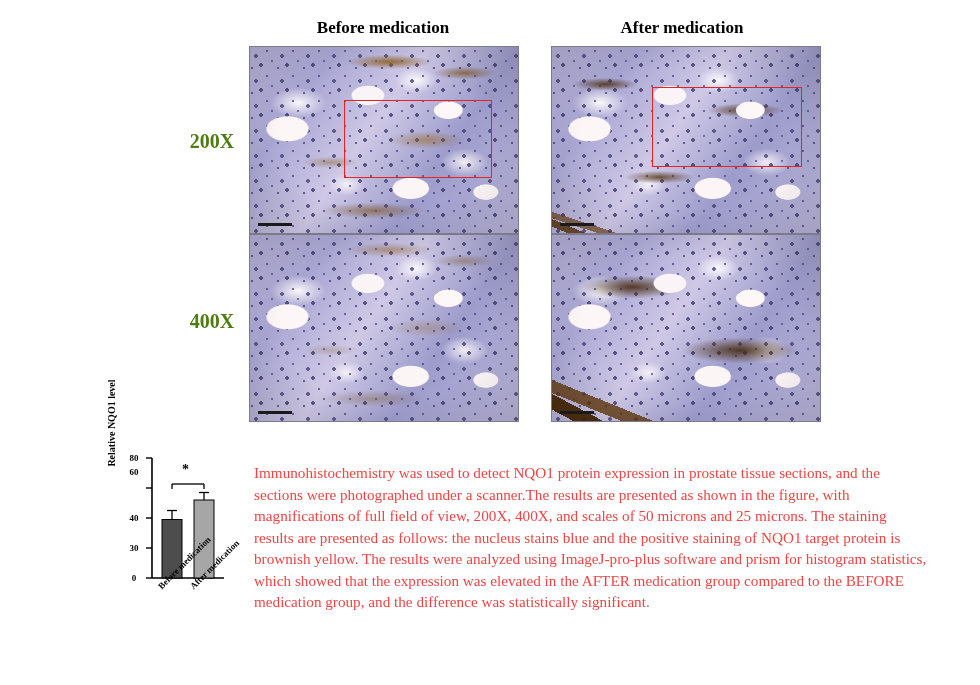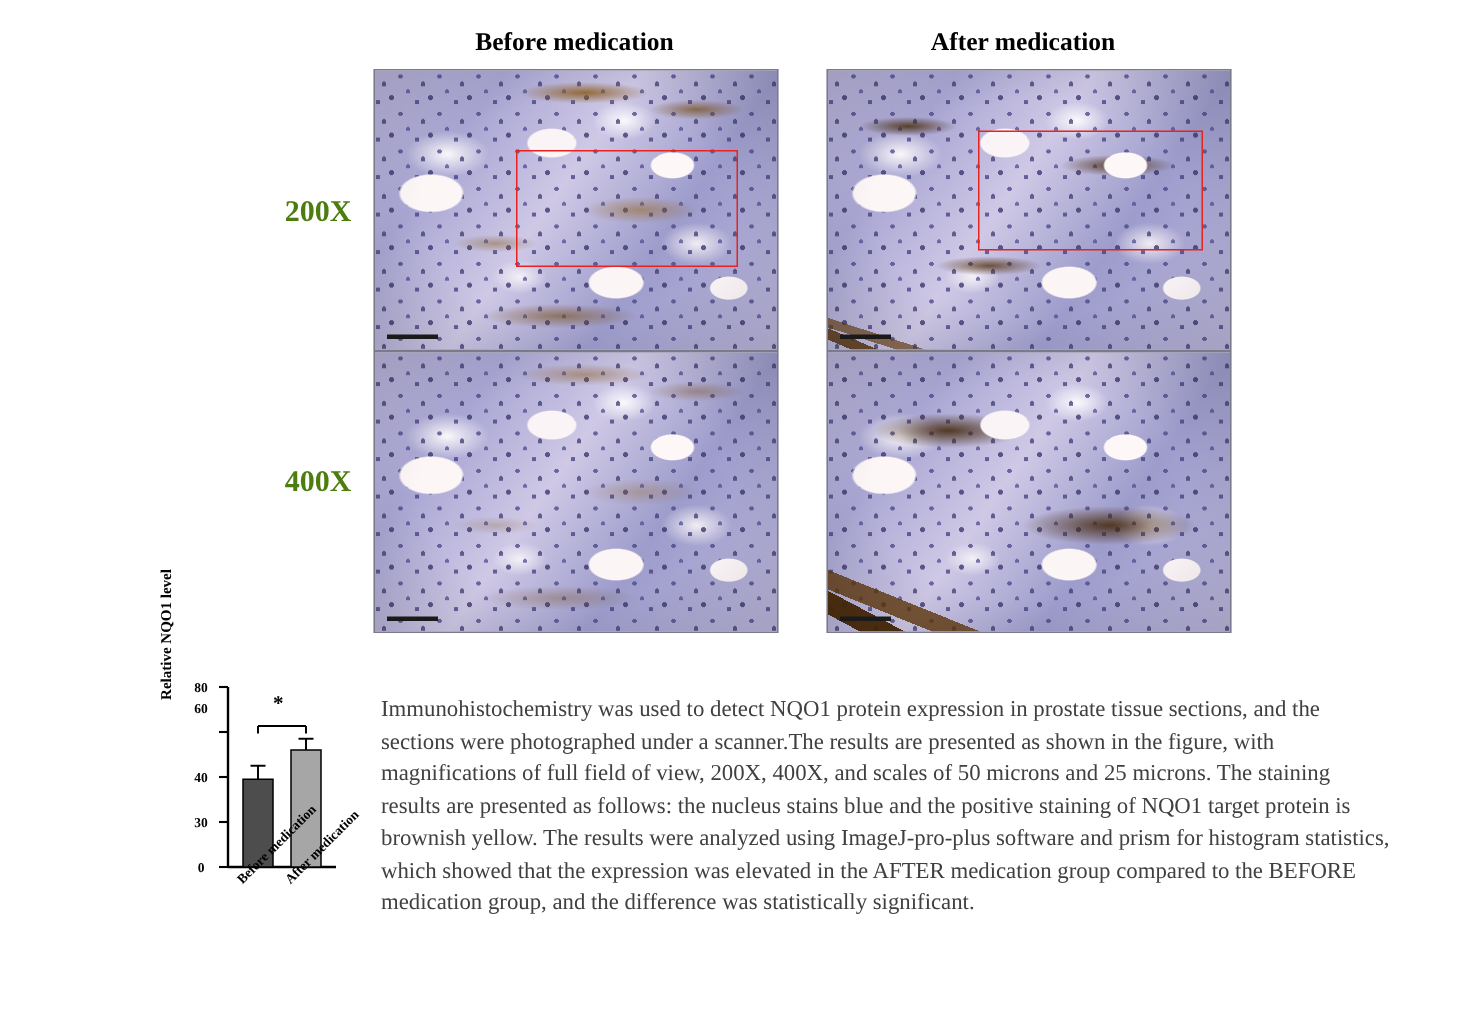--- a/index.html
+++ b/index.html
@@ -188,21 +188,21 @@
 
   
   #caption {
     position: absolute;
     left: 254px;
     top: 462px;
     width: 676px;
     font-family: "Liberation Serif", serif;
     font-size: 15.2px;
     line-height: 1.42;
-    color: #404040;
+    color: #ef4444;
     text-align: left;
   }
 </style>
 </head>
 <body>
 
 <div class="col-header" id="hdr-before">Before medication</div>
 <div class="col-header" id="hdr-after">After medication</div>
 
 <div class="row-label" id="lbl-200">200X</div>

